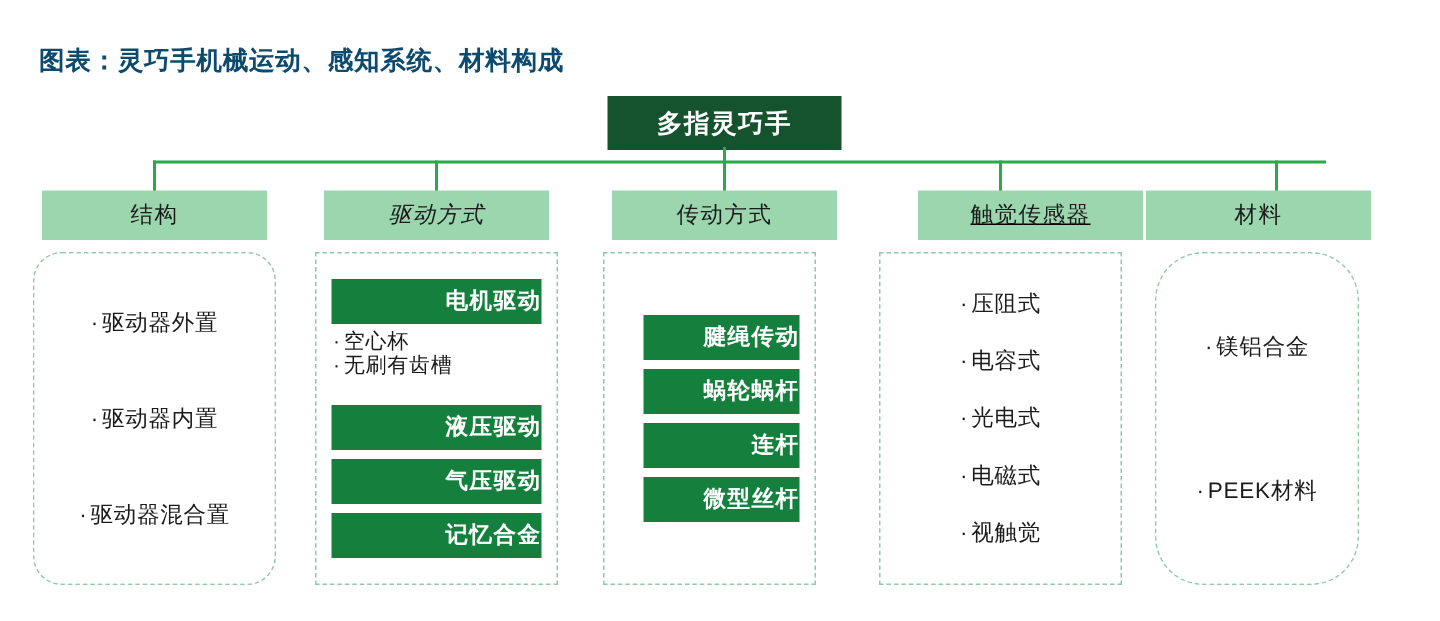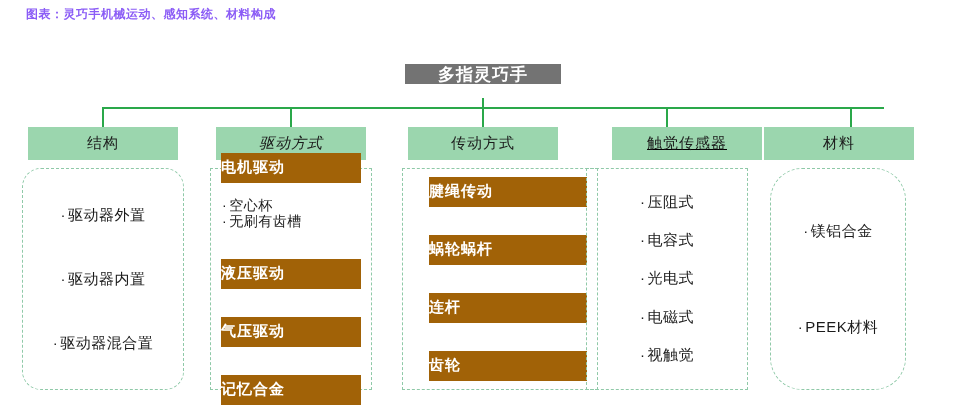--- a/index.html
+++ b/index.html
@@ -11,36 +11,36 @@
     height: 414px;
     background: #ffffff;
     font-family: "Liberation Sans", "DejaVu Sans", sans-serif;
     overflow: hidden;
     position: relative;
   }
 
   #page-title {
     position: absolute;
     left: 26px;
-    top: 6px;
-    font-size: 12px;
+    top: 29px;
+    font-size: 17px;
     font-weight: bold;
-    color: #8b5cf6;
+    color: #0c4a6e;
     letter-spacing: 0.5px;
     white-space: nowrap;
   }
 
   
   #root-node {
     position: absolute;
     left: 405px;
     top: 64px;
     width: 156px;
-    height: 20px;
-    background: #737373;
+    height: 36px;
+    background: #14532d;
     display: flex;
     align-items: center;
     justify-content: center;
   }
   #root-node .root-label {
     color: #ffffff;
     font-size: 17px;
     font-weight: bold;
     letter-spacing: 1px;
   }
@@ -123,28 +123,28 @@
   
   .chip-list {
     display: flex;
     flex-direction: column;
     justify-content: center;
     height: 100%;
     padding: 7px 10px;
     box-sizing: border-box;
   }
   .chip {
-    background: #a16207;
+    background: #15803d;
     color: #ffffff;
     font-size: 15px;
     font-weight: bold;
     letter-spacing: 1px;
-    text-align: left;
+    text-align: right;
     padding: 5px 0 6px 0;
-    margin: 14px 0;
+    margin: 3px 0;
     white-space: nowrap;
   }
   .subnote-group {
     margin: 1px 0 16px 0;
   }
   .subnote {
     font-size: 14px;
     color: #1b1b1b;
     text-align: left;
     line-height: 1.12;
@@ -198,26 +198,26 @@
           <div class="chip">气压驱动</div>
           <div class="chip">记忆合金</div>
         </div>
       </div>
     </div>
     <div class="conn-drop" style="left: 482px;"></div>
     <div class="column" style="left: 0px;">
       <div class="col-header" style="position: absolute; left: 408px; top: 0px; width: 150px;">
         <span class="header-label">传动方式</span>
       </div>
-      <div class="col-body" style="left: 402px; width: 196px; padding-left: 16px;">
+      <div class="col-body" style="left: 402px; width: 142px; padding-left: 16px;">
         <div class="chip-list">
           <div class="chip">腱绳传动</div>
           <div class="chip">蜗轮蜗杆</div>
           <div class="chip">连杆</div>
-          <div class="chip">齿轮</div>
+          <div class="chip">微型丝杆</div>
         </div>
       </div>
     </div>
     <div class="conn-drop" style="left: 666px;"></div>
     <div class="column" style="left: 0px;">
       <div class="col-header" style="position: absolute; left: 612px; top: 0px; width: 150px; text-decoration: underline;">
         <span class="header-label">触觉传感器</span>
       </div>
       <div class="col-body" style="left: 586px; width: 162px;">
         <div class="bullet-list">

